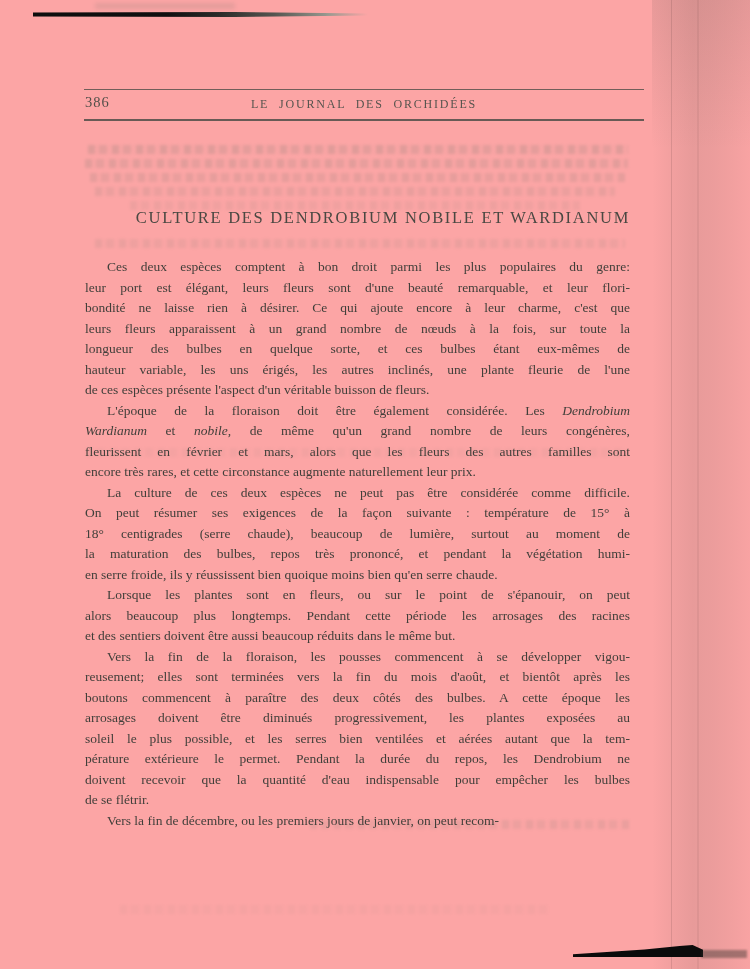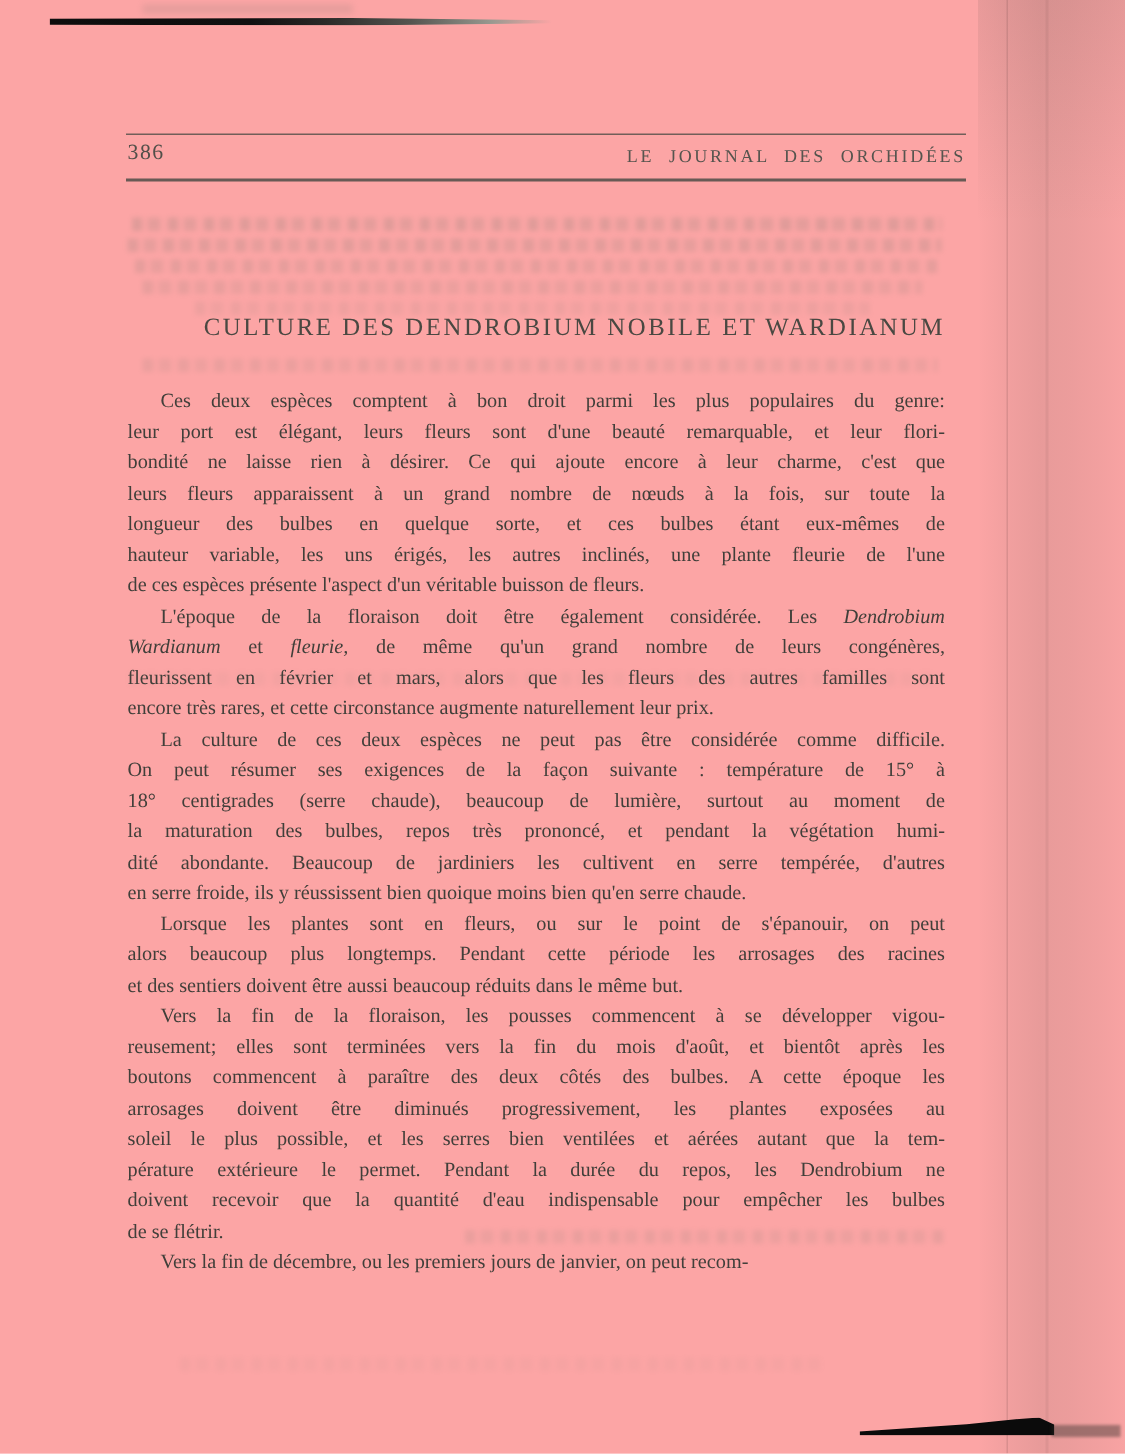--- a/index.html
+++ b/index.html
@@ -54,21 +54,21 @@
 
   
   .rule{position:absolute;background:#4e4c46;}
   .rule-top{left:84px;top:89px;width:560px;height:1px;opacity:.8;}
   .rule-bottom{left:84px;top:119px;width:560px;height:2px;opacity:.85;}
   .pgnum{
     position:absolute;left:85px;top:94px;
     font-size:14.5px;color:#524f49;letter-spacing:1px;
   }
   .journal{
-    position:absolute;left:84px;top:97px;width:560px;text-align:right;
+    position:absolute;left:84px;top:97px;width:560px;text-align:center;
     font-size:12px;color:#56544e;letter-spacing:1.8px;word-spacing:5px;
     white-space:nowrap;
   }
 
   
   .title{
     position:absolute;left:85px;top:208px;width:545px;text-align:right;
     font-size:16.5px;font-weight:400;color:#4a4842;letter-spacing:1.7px;
     white-space:nowrap;margin:0;
   }
@@ -119,30 +119,29 @@
         <div class="line first"><span>Ces deux espèces comptent à bon droit parmi les plus populaires du genre:</span></div>
         <div class="line"><span>leur port est élégant, leurs fleurs sont d'une beauté remarquable, et leur flori-</span></div>
         <div class="line"><span>bondité ne laisse rien à désirer. Ce qui ajoute encore à leur charme, c'est que</span></div>
         <div class="line"><span>leurs fleurs apparaissent à un grand nombre de nœuds à la fois, sur toute la</span></div>
         <div class="line"><span>longueur des bulbes en quelque sorte, et ces bulbes étant eux-mêmes de</span></div>
         <div class="line"><span>hauteur variable, les uns érigés, les autres inclinés, une plante fleurie de l'une</span></div>
         <div class="line last"><span>de ces espèces présente l'aspect d'un véritable buisson de fleurs.</span></div>
       </div>
       <div class="para">
         <div class="line first"><span>L'époque de la floraison doit être également considérée. Les </span><em>Dendrobium</em></div>
-        <div class="line"><em>Wardianum</em><span> et </span><em>fleurie,</em><span> de même qu'un grand nombre de leurs congénères,</span></div>
+        <div class="line"><em>Wardianum</em><span> et </span><em>nobile,</em><span> de même qu'un grand nombre de leurs congénères,</span></div>
         <div class="line"><span>fleurissent en février et mars, alors que les fleurs des autres familles sont</span></div>
         <div class="line last"><span>encore très rares, et cette circonstance augmente naturellement leur prix.</span></div>
       </div>
       <div class="para">
         <div class="line first"><span>La culture de ces deux espèces ne peut pas être considérée comme difficile.</span></div>
         <div class="line"><span>On peut résumer ses exigences de la façon suivante : température de 15° à</span></div>
         <div class="line"><span>18° centigrades (serre chaude), beaucoup de lumière, surtout au moment de</span></div>
         <div class="line"><span>la maturation des bulbes, repos très prononcé, et pendant la végétation humi-</span></div>
-        <div class="line"><span>dité abondante. Beaucoup de jardiniers les cultivent en serre tempérée, d'autres</span></div>
         <div class="line last"><span>en serre froide, ils y réussissent bien quoique moins bien qu'en serre chaude.</span></div>
       </div>
       <div class="para">
         <div class="line first"><span>Lorsque les plantes sont en fleurs, ou sur le point de s'épanouir, on peut</span></div>
         <div class="line"><span>alors beaucoup plus longtemps. Pendant cette période les arrosages des racines</span></div>
         <div class="line last"><span>et des sentiers doivent être aussi beaucoup réduits dans le même but.</span></div>
       </div>
       <div class="para">
         <div class="line first"><span>Vers la fin de la floraison, les pousses commencent à se développer vigou-</span></div>
         <div class="line"><span>reusement; elles sont terminées vers la fin du mois d'août, et bientôt après les</span></div>

